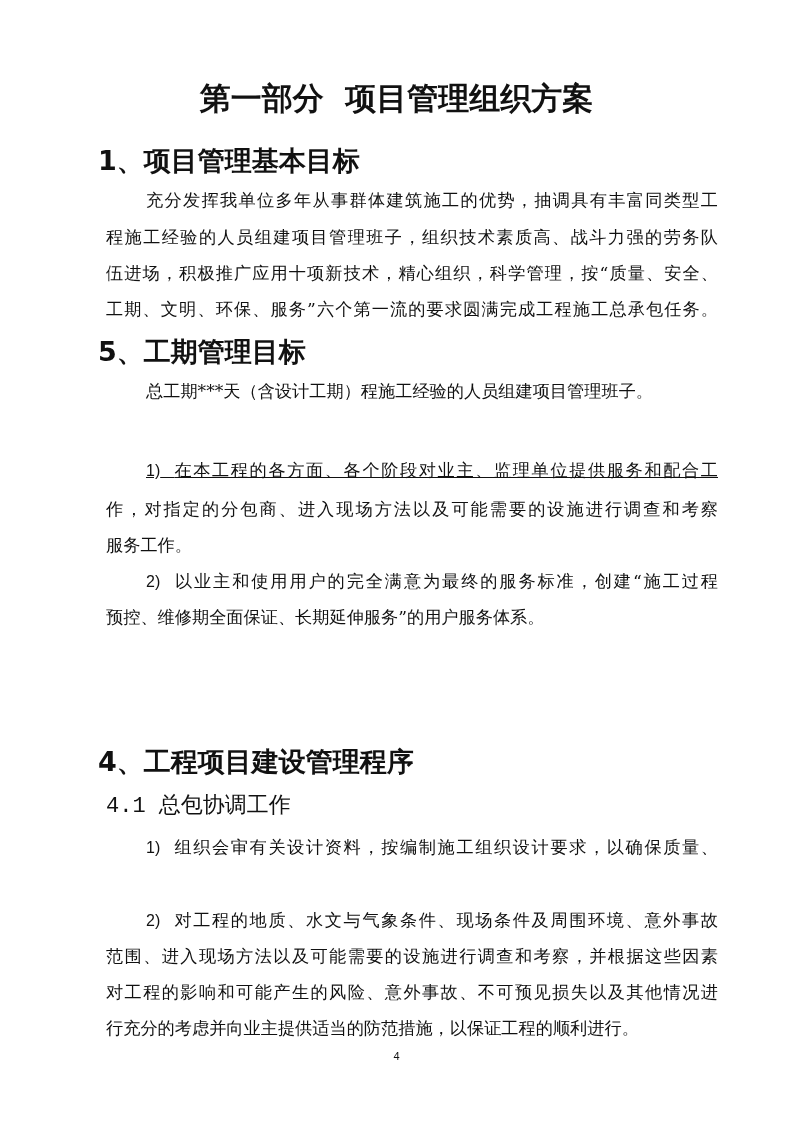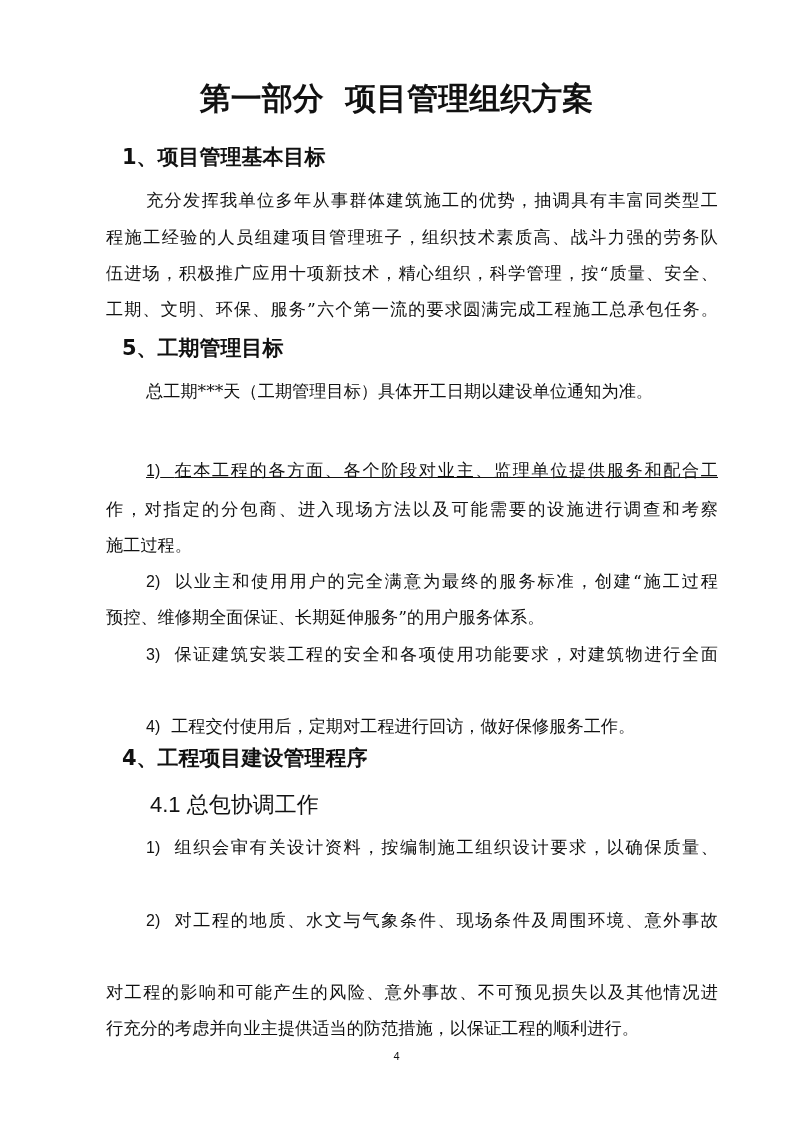--- a/index.html
+++ b/index.html
@@ -2,24 +2,24 @@
 <html><head>
 <meta charset="utf-8">
 <style>
   html, body { margin: 0; padding: 0; background: #ffffff; }
   body { width: 793px; height: 1122px; position: relative; overflow: hidden;
          font-family: "DejaVu Serif", "Liberation Serif", serif; color: #111; }
   .page { position: absolute; left: 0; top: 0; width: 735px; height: 1122px; }
   .title { position: absolute; left: 0; width: 793px; top: 78px; text-align: center;
            font-family: "DejaVu Sans", "Liberation Sans", sans-serif; font-weight: bold;
            font-size: 31px; letter-spacing: 0px; white-space: pre; }
-  .h1 { position: absolute; left: 122px; font-family: "DejaVu Sans", "Liberation Sans", sans-serif;
-        font-weight: bold; font-size: 21px; white-space: nowrap; }
-  .h2 { position: absolute; left: 106px; font-family: Liberation Sans, sans-serif;
-        font-weight: normal; font-size: 22px; white-space: nowrap; margin-left: 44px; }
+  .h1 { position: absolute; left: 98px; font-family: "DejaVu Sans", "Liberation Sans", sans-serif;
+        font-weight: bold; font-size: 27px; white-space: nowrap; }
+  .h2 { position: absolute; left: 106px; font-family: Liberation Mono, monospace;
+        font-weight: normal; font-size: 22px; white-space: nowrap; }
   .line { position: absolute; left: 106px; width: 612px; font-size: 17.2px; white-space: nowrap;
           text-align: justify; text-align-last: justify; height: 24px; line-height: 24px; }
   .line.last { text-align-last: left; }
   .indent { left: 146px; width: 572px; }
   .num { font-family: "Liberation Sans", sans-serif; font-size: 16px; }
   .pagenum { position: absolute; left: 0; width: 793px; top: 1050px; text-align: center;
              font-family: "Liberation Sans", sans-serif; font-size: 11px; }
 </style>
 </head>
 <body>
@@ -28,49 +28,44 @@
 
   <div class="title">第一部分  项目管理组织方案</div>
 
   <div class="h1" style="top:143px">1、项目管理基本目标</div>
   <div class="line indent" style="top:188px">充分发挥我单位多年从事群体建筑施工的优势，抽调具有丰富同类型工</div>
   <div class="line" style="top:225px">程施工经验的人员组建项目管理班子，组织技术素质高、战斗力强的劳务队</div>
   <div class="line" style="top:261px">伍进场，积极推广应用十项新技术，精心组织，科学管理，按“质量、安全、</div>
   <div class="line" style="top:297px">工期、文明、环保、服务”六个第一流的要求圆满完成工程施工总承包任务。</div>
 
   <div class="h1" style="top:334px">5、工期管理目标</div>
-  <div class="line indent last" style="top:379px">总工期***天（工期管理目标）具体开工日期以建设单位通知为准。</div>
+  <div class="line indent last" style="top:379px">总工期***天（含设计工期）程施工经验的人员组建项目管理班子。</div>
 
 
   <div class="line indent" style="top:458px; left:146px; width:572px;text-decoration:underline;">
     <span class="num">1)</span>&nbsp;&nbsp;<span>在本工程的各方面、各个阶段对业主、监理单位提供服务和配合工</span>
   </div>
   <div class="line" style="top:497px">作，对指定的分包商、进入现场方法以及可能需要的设施进行调查和考察</div>
-  <div class="line last" style="top:533px">施工过程。</div>
+  <div class="line last" style="top:533px">服务工作。</div>
 
   <div class="line indent" style="top:569px">
     <span class="num">2)</span>&nbsp;&nbsp;<span>以业主和使用用户的完全满意为最终的服务标准，创建“施工过程</span>
   </div>
   <div class="line last" style="top:605px">预控、维修期全面保证、长期延伸服务”的用户服务体系。</div>
 
-  <div class="line indent" style="top:642px">
-    <span class="num">3)</span>&nbsp;&nbsp;<span>保证建筑安装工程的安全和各项使用功能要求，对建筑物进行全面</span>
-  </div>
 
-  <div class="line indent last" style="top:714px">
-    <span class="num">4)</span>&nbsp;&nbsp;<span>工程交付使用后，定期对工程进行回访，做好保修服务工作。</span>
-  </div>
 
   <div class="h1" style="top:744px">4、工程项目建设管理程序</div>
   <div class="h2" style="top:790px">4.1 总包协调工作</div>
 
   <div class="line indent" style="top:835px">
     <span class="num">1)</span>&nbsp;&nbsp;<span>组织会审有关设计资料，按编制施工组织设计要求，以确保质量、</span>
   </div>
 
   <div class="line indent" style="top:908px">
     <span class="num">2)</span>&nbsp;&nbsp;<span>对工程的地质、水文与气象条件、现场条件及周围环境、意外事故</span>
   </div>
+  <div class="line" style="top:944px">范围、进入现场方法以及可能需要的设施进行调查和考察，并根据这些因素</div>
   <div class="line" style="top:980px">对工程的影响和可能产生的风险、意外事故、不可预见损失以及其他情况进</div>
   <div class="line last" style="top:1016px">行充分的考虑并向业主提供适当的防范措施，以保证工程的顺利进行。</div>
 
   <div class="pagenum">4</div>
 </div>
 
 </body></html>

